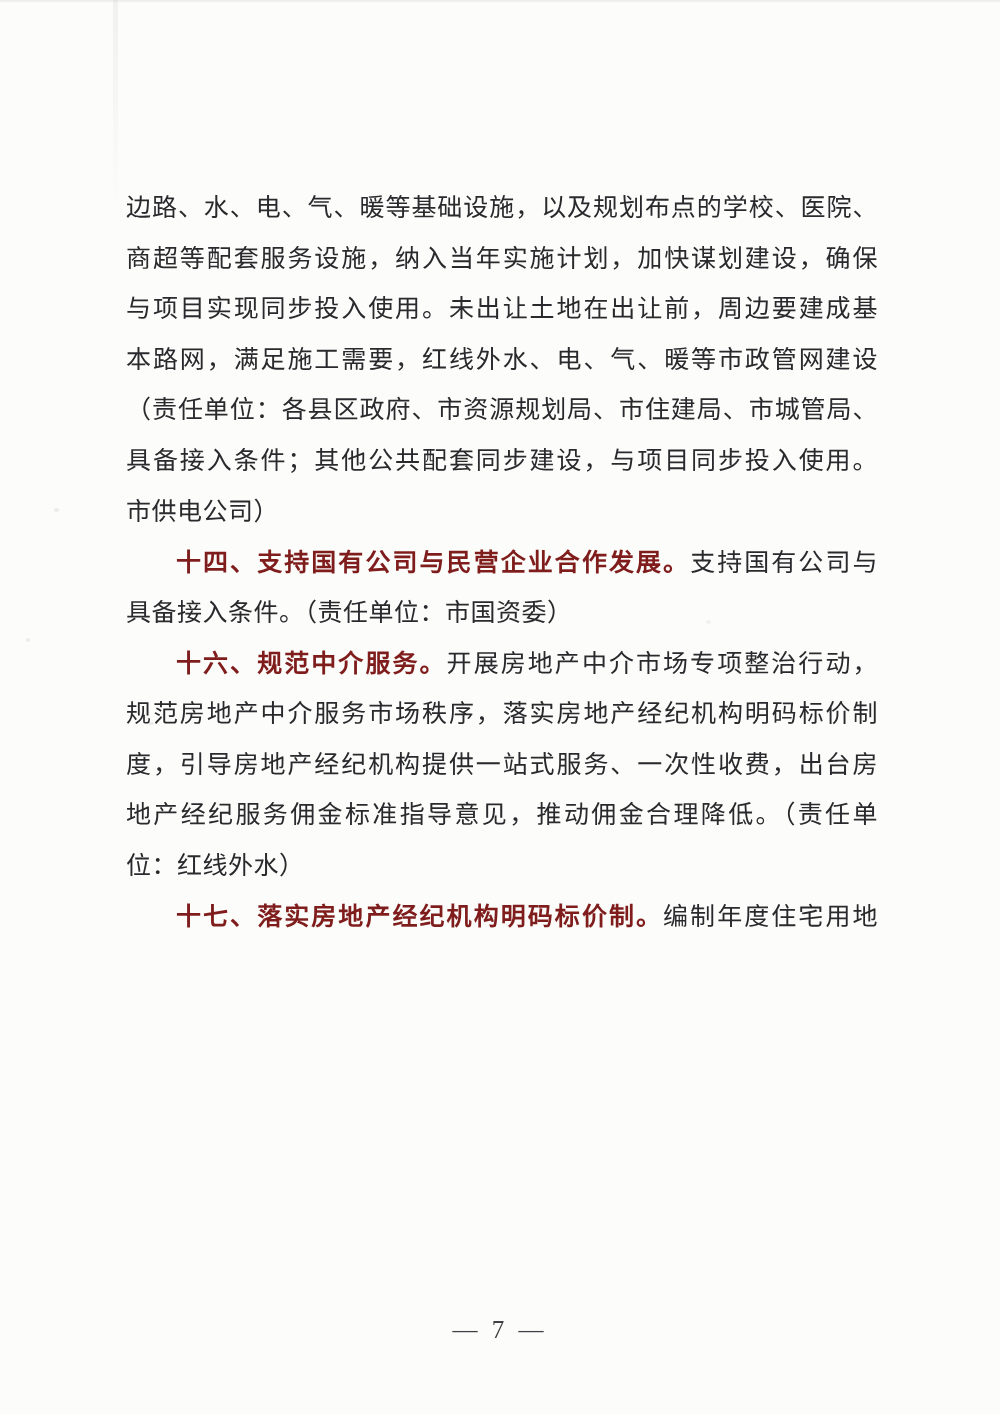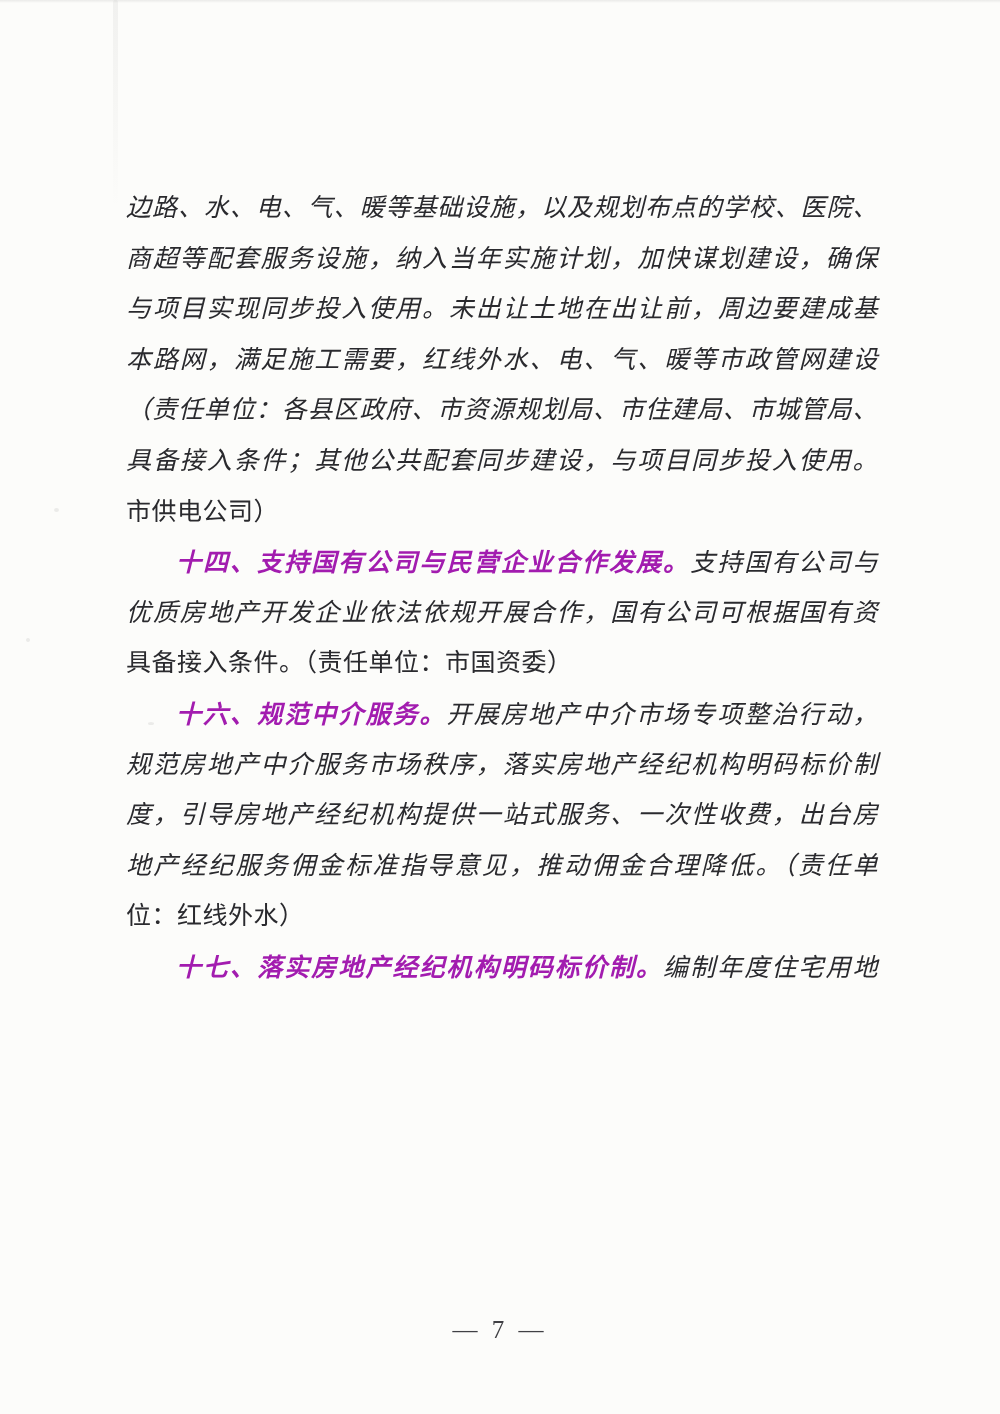--- a/index.html
+++ b/index.html
@@ -49,28 +49,28 @@
   .para { margin: 0; padding: 0; }
   .line {
     height: 50.6px;
     line-height: 50.6px;
     font-size: 25px;
     color: #2a2a2e;
     text-align: justify;
     text-justify: inter-character;
     letter-spacing: 0.5px;
   }
-  .line.stretch { text-align-last: justify; font-style: italic; }
+  .line.stretch { text-align-last: justify; }
   .line.flush   { text-align-last: left; }
   .line.indent  { text-indent: 2em; }
   .seg { }
   .seg-bold {
     font-family: "Liberation Sans", sans-serif;
     font-weight: 700;
-    color: #a21caf;
+    color: #7f1d1d;
     margin-top: 22px;
   }
   .footer {
     position: absolute;
     top: 1305px;
     left: 0;
     width: 100%;
     height: 50px;
     line-height: 50px;
     text-align: center;
@@ -96,21 +96,20 @@
         <div class="line stretch"><span class="seg">边路、水、电、气、暖等基础设施，以及规划布点的学校、医院、</span></div>
         <div class="line stretch"><span class="seg">商超等配套服务设施，纳入当年实施计划，加快谋划建设，确保</span></div>
         <div class="line stretch"><span class="seg">与项目实现同步投入使用。未出让土地在出让前，周边要建成基</span></div>
         <div class="line stretch"><span class="seg">本路网，满足施工需要，红线外水、电、气、暖等市政管网建设</span></div>
         <div class="line stretch"><span class="seg">（责任单位：各县区政府、市资源规划局、市住建局、市城管局、</span></div>
         <div class="line stretch"><span class="seg">具备接入条件；其他公共配套同步建设，与项目同步投入使用。</span></div>
         <div class="line flush"><span class="seg">市供电公司）</span></div>
       </div>
       <div class="para">
         <div class="line stretch indent"><span class="seg seg-bold">十四、支持国有公司与民营企业合作发展。</span><span class="seg">支持国有公司与</span></div>
-        <div class="line stretch"><span class="seg">优质房地产开发企业依法依规开展合作，国有公司可根据国有资</span></div>
         <div class="line flush"><span class="seg">具备接入条件。（责任单位：市国资委）</span></div>
       </div>
       <div class="para">
         <div class="line stretch indent"><span class="seg seg-bold">十六、规范中介服务。</span><span class="seg">开展房地产中介市场专项整治行动，</span></div>
         <div class="line stretch"><span class="seg">规范房地产中介服务市场秩序，落实房地产经纪机构明码标价制</span></div>
         <div class="line stretch"><span class="seg">度，引导房地产经纪机构提供一站式服务、一次性收费，出台房</span></div>
         <div class="line stretch"><span class="seg">地产经纪服务佣金标准指导意见，推动佣金合理降低。（责任单</span></div>
         <div class="line flush"><span class="seg">位：红线外水）</span></div>
       </div>
       <div class="para">

